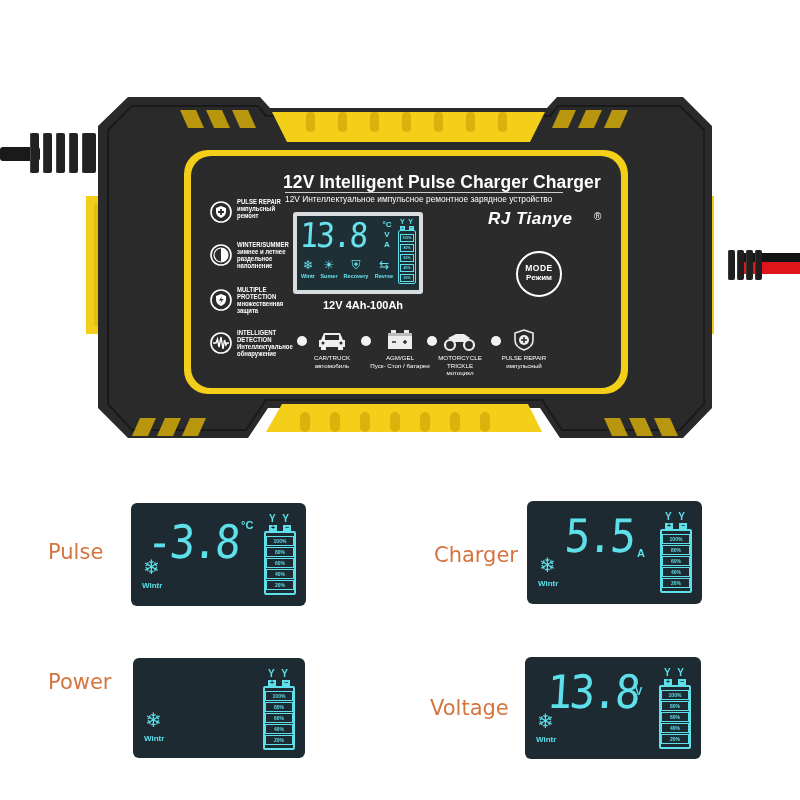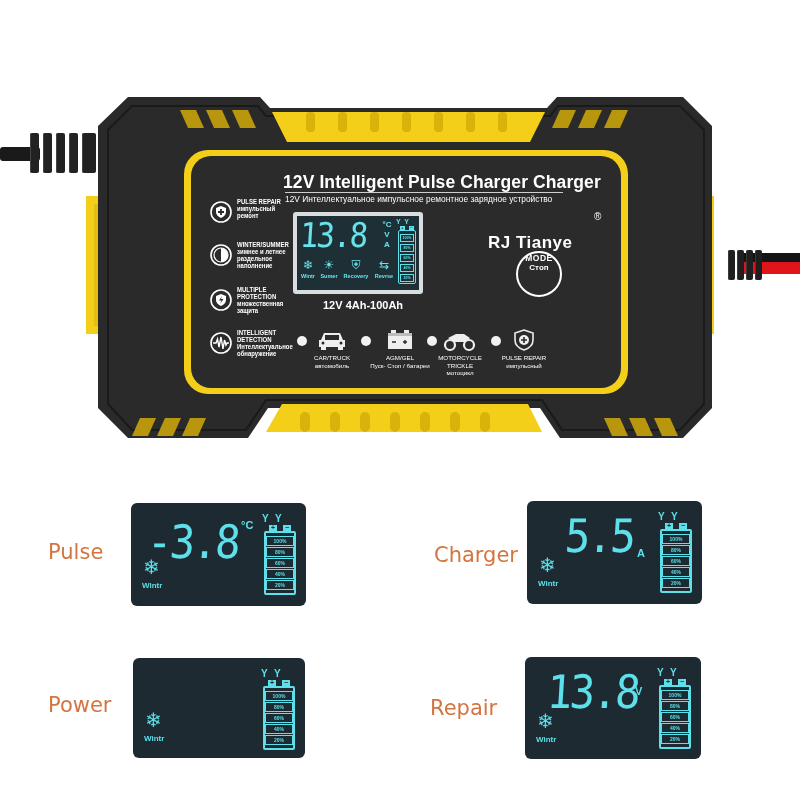--- a/index.html
+++ b/index.html
@@ -35,45 +35,45 @@
   .lcd-digits { left: 300px; top: 215px; font-family: "DejaVu Sans Mono", monospace; font-size: 34px; color: #68e3ec; letter-spacing: -2px; transform: scaleX(0.9) skewX(-4deg); transform-origin: left; }
   .lcd-units { left: 382px; top: 220px; width: 10px; font-size: 8px; line-height: 10px; color: #68e3ec; font-weight: bold; text-align: center; }
   .lcd-modes { left: 300px; top: 258px; width: 96px; height: 28px; }
   .lcd-mode { position: absolute; top: 0; text-align: center; color: #68e3ec; }
   .lcd-mode .g { display: block; font-size: 12px; line-height: 14px; }
   .lcd-mode .t { display: block; font-size: 5.5px; font-weight: bold; line-height: 8px; white-space: nowrap; }
 
   .range { left: 323px; top: 299px; font-size: 11px; font-weight: bold; color: #ffffff; white-space: nowrap; }
 
   
-  .brand { left: 488px; top: 233px; font-size: 17px; font-weight: bold; color: #ffffff; letter-spacing: 0.5px; white-space: nowrap; }
+  .brand { left: 488px; top: 209px; font-size: 17px; font-weight: bold; font-style: italic; color: #ffffff; letter-spacing: 0.5px; white-space: nowrap; }
   .brand-reg { left: 594px; top: 211px; font-size: 10px; color: #ffffff; }
 
   
   .mode-btn { left: 516px; top: 251px; width: 46px; height: 46px; border: 2px solid #ffffff; border-radius: 50%; background: #2b2b2b; text-align: center; cursor: pointer; }
-  .mode-btn .l1 { display: block; font-size: 8.5px; font-weight: bold; color: #fff; letter-spacing: 0.5px; }
+  .mode-btn .l1 { display: block; margin-top: 10px; font-size: 8.5px; font-weight: bold; color: #fff; letter-spacing: 0.5px; }
   .mode-btn .l2 { display: block; font-size: 8px; color: #fff; font-weight: bold; }
 
   
   .ind { position: absolute; top: 328px; height: 50px; }
   .ind .led { position: absolute; left: 0; top: 8px; width: 10px; height: 10px; border-radius: 50%; background: #f2f2f2; }
   .ind .iico { position: absolute; top: 0; width: 34px; height: 24px; }
   .ind .ilabel { position: absolute; top: 26px; font-size: 6.2px; line-height: 7.5px; color: #ffffff; text-align: center; white-space: nowrap; transform: translateX(-50%); }
 
   
   .card-label { position: absolute; font-family: "DejaVu Sans", sans-serif; font-size: 21px; color: #d4743f; white-space: nowrap; }
   .card { position: absolute; width: 175px; height: 103px; background: #1d2a32; border-radius: 6px; }
   .card .digits { position: absolute; font-family: "DejaVu Sans Mono", monospace; font-size: 46px; color: #5ee0ea; letter-spacing: -3px; transform: scaleX(0.92) skewX(-4deg); transform-origin: left; white-space: nowrap; }
   .card .unit { position: absolute; font-size: 11px; font-weight: bold; color: #5ee0ea; }
   .card .snow { position: absolute; left: 12px; top: 54px; font-size: 20px; color: #5ee0ea; line-height: 20px; }
   .card .wintr { position: absolute; left: 11px; top: 78px; font-size: 8px; font-weight: bold; color: #5ee0ea; }
   .card .batt { position: absolute; right: 8px; top: 10px; width: 36px; height: 84px; }
 
   .bicon { position: absolute; }
-  .bicon .yy { position: absolute; left: 0; top: 0; width: 100%; color: #5ee0ea; font-weight: bold; letter-spacing: 2px; }
+  .bicon .yy { position: absolute; left: 0; top: 0; width: 100%; text-align: center; color: #5ee0ea; font-weight: bold; letter-spacing: 2px; }
   .bicon .shell { position: absolute; left: 2px; right: 2px; border: 2px solid #5ee0ea; border-radius: 2px; }
   .bicon .term { position: absolute; background: #5ee0ea; color: #1d2a32; font-weight: bold; text-align: center; }
   .bicon .cell { position: absolute; left: 4px; right: 4px; border: 1px solid #5ee0ea; color: #5ee0ea; text-align: center; font-weight: bold; }
 </style>
 </head>
 <body>
 
 <div class="abs cable-left"></div>
 <div class="abs strain-left">
   <div class="rib" style="left:0"></div>
@@ -235,21 +235,21 @@
     </div>
 </div>
 
 <div class="abs range">12V  4Ah-100Ah</div>
 
 <div class="abs brand">RJ Tianye</div>
 <div class="abs brand-reg">®</div>
 
 <div class="abs mode-btn">
   <span class="l1">MODE</span>
-  <span class="l2">Стоп</span>
+  <span class="l2">Режим</span>
 </div>
 
 <div class="ind" style="left:297px;width:60px">
   <div class="led"></div>
   <svg class="iico" style="left:18px" viewBox="0 0 34 24">
       <path d="M6 12 L9 5 H25 L28 12 H30 V19 H4 V12 Z" fill="#eee"></path>
       <rect x="10" y="7" width="14" height="5" fill="#2b2b2b"></rect>
       <rect x="6" y="19" width="5" height="3" fill="#eee"></rect>
       <rect x="23" y="19" width="5" height="3" fill="#eee"></rect>
       <circle cx="8" cy="15" r="1.5" fill="#2b2b2b"></circle>
@@ -331,39 +331,39 @@
     <div class="term" style="left:21px;top:12px;width:8px;height:6px;font-size:7px;line-height:6px">−</div>
     <div class="shell" style="top:18px;height:64px"></div>
     <div class="cell" style="top:23px;height:10px;font-size:5px;line-height:9px">100%</div>
     <div class="cell" style="top:34px;height:10px;font-size:5px;line-height:9px">80%</div>
     <div class="cell" style="top:45px;height:10px;font-size:5px;line-height:9px">60%</div>
     <div class="cell" style="top:56px;height:10px;font-size:5px;line-height:9px">40%</div>
     <div class="cell" style="top:67px;height:10px;font-size:5px;line-height:9px">20%</div>
   </div>
 </div>
 
-<div class="card-label" style="left:48px;top:693px">Power</div>
+<div class="card-label" style="left:48px;top:670px">Power</div>
 <div class="card" style="left:133px;top:658px;width:172px;height:100px">
   <div class="digits" style="left:20px;top:10px"></div>
   <div class="snow" style="top:52px">❄</div>
   <div class="wintr" style="top:76px">Wintr</div>
   <div class="bicon batt">
     <div class="yy" style="font-size:10px">Y Y</div>
     <div class="term" style="left:7px;top:12px;width:8px;height:6px;font-size:7px;line-height:6px">+</div>
     <div class="term" style="left:21px;top:12px;width:8px;height:6px;font-size:7px;line-height:6px">−</div>
     <div class="shell" style="top:18px;height:64px"></div>
     <div class="cell" style="top:23px;height:10px;font-size:5px;line-height:9px">100%</div>
     <div class="cell" style="top:34px;height:10px;font-size:5px;line-height:9px">80%</div>
     <div class="cell" style="top:45px;height:10px;font-size:5px;line-height:9px">60%</div>
     <div class="cell" style="top:56px;height:10px;font-size:5px;line-height:9px">40%</div>
     <div class="cell" style="top:67px;height:10px;font-size:5px;line-height:9px">20%</div>
   </div>
 </div>
 
-<div class="card-label" style="left:430px;top:696px">Repair</div>
+<div class="card-label" style="left:430px;top:696px">Voltage</div>
 <div class="card" style="left:525px;top:657px;width:176px;height:102px">
   <div class="digits" style="left:22px;top:8px">13.8</div>
   <div class="unit" style="left:110px;top:28px">V</div>
   <div class="snow">❄</div>
   <div class="wintr">Wintr</div>
   <div class="bicon batt">
     <div class="yy" style="font-size:10px">Y Y</div>
     <div class="term" style="left:7px;top:12px;width:8px;height:6px;font-size:7px;line-height:6px">+</div>
     <div class="term" style="left:21px;top:12px;width:8px;height:6px;font-size:7px;line-height:6px">−</div>
     <div class="shell" style="top:18px;height:64px"></div>

